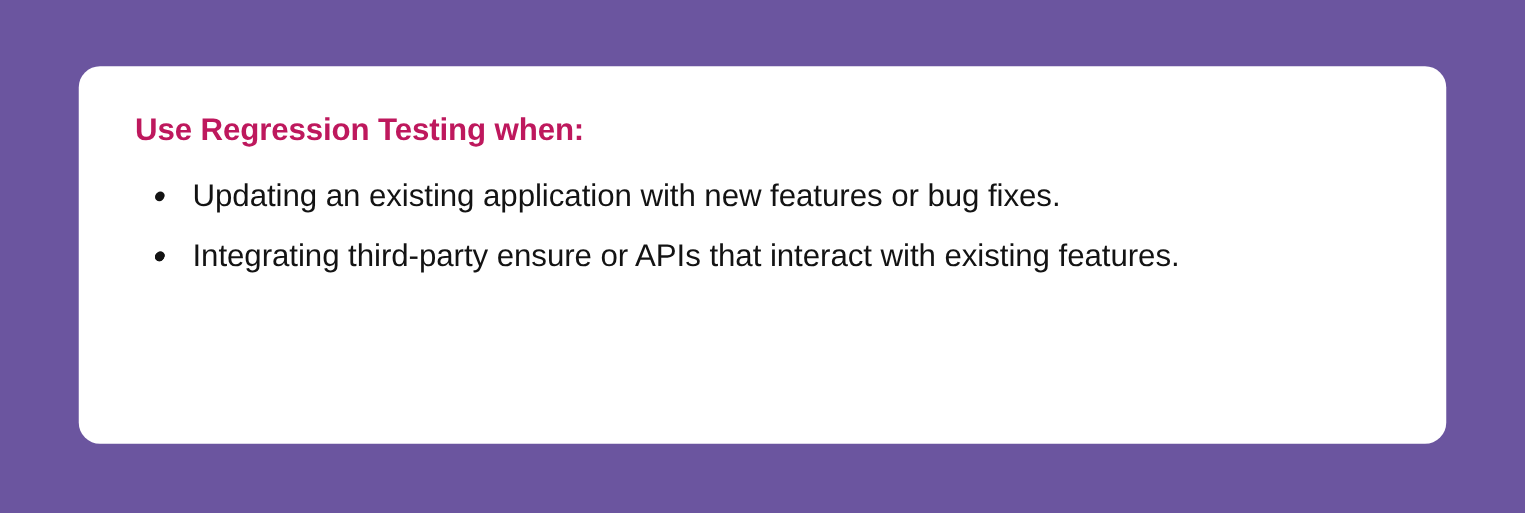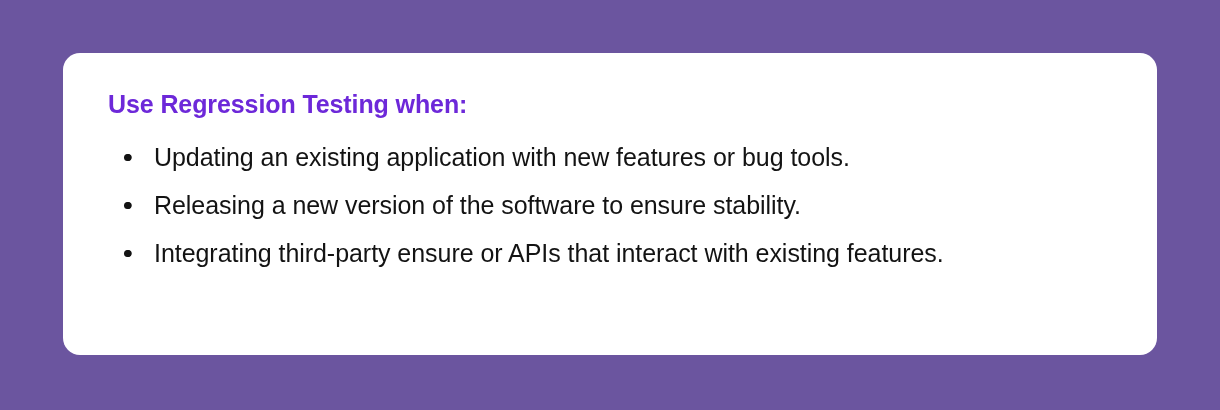--- a/index.html
+++ b/index.html
@@ -28,21 +28,21 @@
     height: 302px;
     background: #ffffff;
     border-radius: 17px;
     box-sizing: border-box;
     padding: 36px 40px 0 45px;
     overflow: hidden;
   }
   .card-heading {
     font-size: 25px;
     font-weight: bold;
-    color: #6d28d9;
+    color: #be185d;
     letter-spacing: -0.1px;
     line-height: 1.2;
     margin: 0 0 14px 0;
     padding: 0;
   }
   .bullet-list {
     list-style: none;
     margin: 0;
     padding: 0;
   }
@@ -79,25 +79,24 @@
 </style>
 </head>
 <body>
 
 <div class="stage">
   <div class="card">
     <h2 class="card-heading">Use Regression Testing when:</h2>
     <ul class="bullet-list">
       <li class="bullet-item">
         <span class="bullet-marker">•</span>
-        <span>Updating an existing application with new features or bug tools.</span>
+        <span>Updating an existing application with new features or bug fixes.</span>
       </li>
       <li class="bullet-item">
         <span class="bullet-marker">•</span>
-        <span>Releasing a new version of the software to ensure stability.</span>
       </li>
       <li class="bullet-item">
         <span class="bullet-marker">•</span>
         <span>Integrating third-party ensure or APIs that interact with existing features.</span>
       </li>
     </ul>
   </div>
 </div>
 
 </body></html>

